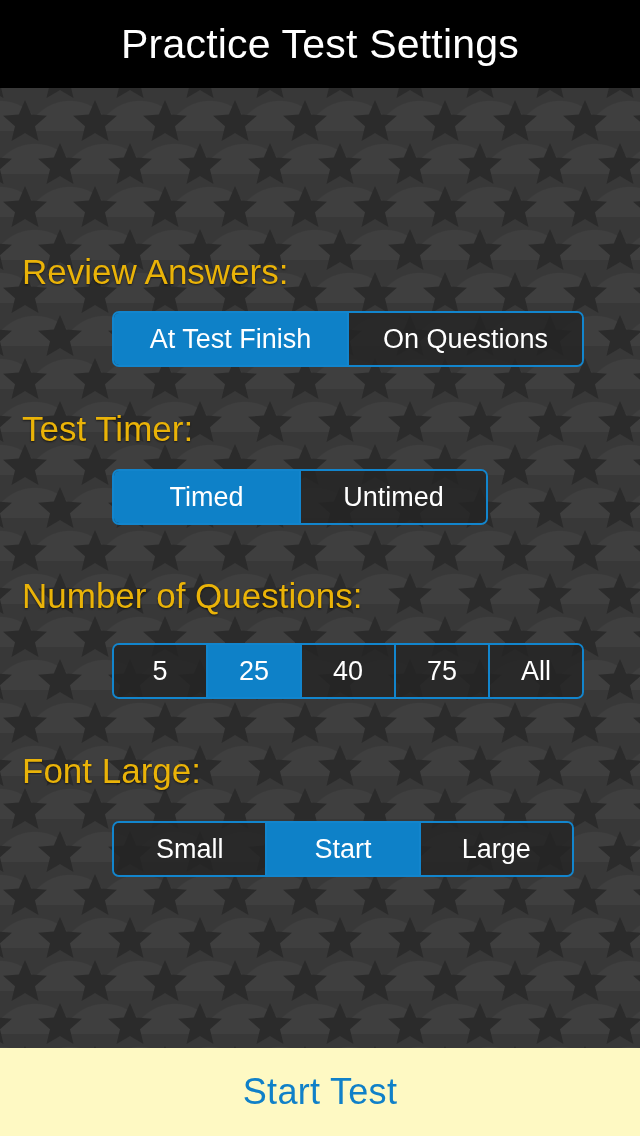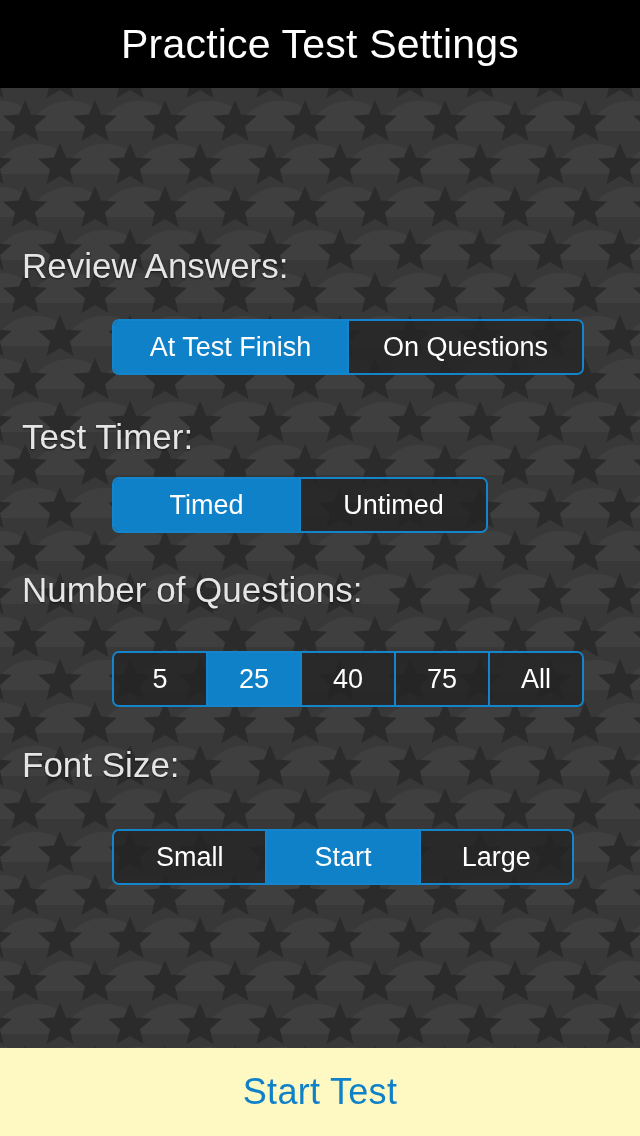--- a/index.html
+++ b/index.html
@@ -67,37 +67,37 @@
     position: relative;
     z-index: 2;
     padding: 0;
   }
 
   
   .group { position: absolute; left: 0; right: 0; }
   .group-label {
     position: absolute;
     left: 22px;
-    color: #e5e5e5;
+    color: #eab308;
     font-size: 35px;
     font-weight: 400;
     white-space: nowrap;
     text-shadow: 0 1px 2px rgba(0,0,0,0.6);
     line-height: 1;
+    margin-top: 6px;
   }
 
   .segmented {
     position: absolute;
     display: flex;
     height: 56px;
     border: 2px solid #1285cd;
     border-radius: 7px;
     overflow: hidden;
     box-sizing: border-box;
-    margin-top: 8px;
   }
   .segment {
     flex: 1 1 0;
     display: flex;
     align-items: center;
     justify-content: center;
     color: #ffffff;
     font-size: 27px;
     line-height: 1;
     background: rgba(36,36,36,0.80);
@@ -389,40 +389,40 @@
 
       <div class="group">
         <div class="group-label" style="top:160px">Review Answers:</div>
         <div class="segmented" style="top:223px; left:112px; width:472px">
           <div class="segment selected">At Test Finish</div>
           <div class="segment">On Questions</div>
         </div>
       </div>
 
       <div class="group">
-        <div class="group-label" style="top:331px">Test Timer:</div>
+        <div class="group-label" style="top:317px">Test Timer:</div>
         <div class="segmented" style="top:381px; left:112px; width:376px">
           <div class="segment selected">Timed</div>
           <div class="segment">Untimed</div>
         </div>
       </div>
 
       <div class="group">
         <div class="group-label" style="top:484px">Number of Questions:</div>
         <div class="segmented" style="top:555px; left:112px; width:472px">
           <div class="segment">5</div>
           <div class="segment selected">25</div>
           <div class="segment">40</div>
           <div class="segment">75</div>
           <div class="segment">All</div>
         </div>
       </div>
 
       <div class="group">
-        <div class="group-label" style="top:659px">Font Size:</div>
+        <div class="group-label" style="top:659px">Font Large:</div>
         <div class="segmented" style="top:733px; left:112px; width:462px">
           <div class="segment">Small</div>
           <div class="segment selected">Start</div>
           <div class="segment">Large</div>
         </div>
       </div>
 
     </div>
   </div>
 

